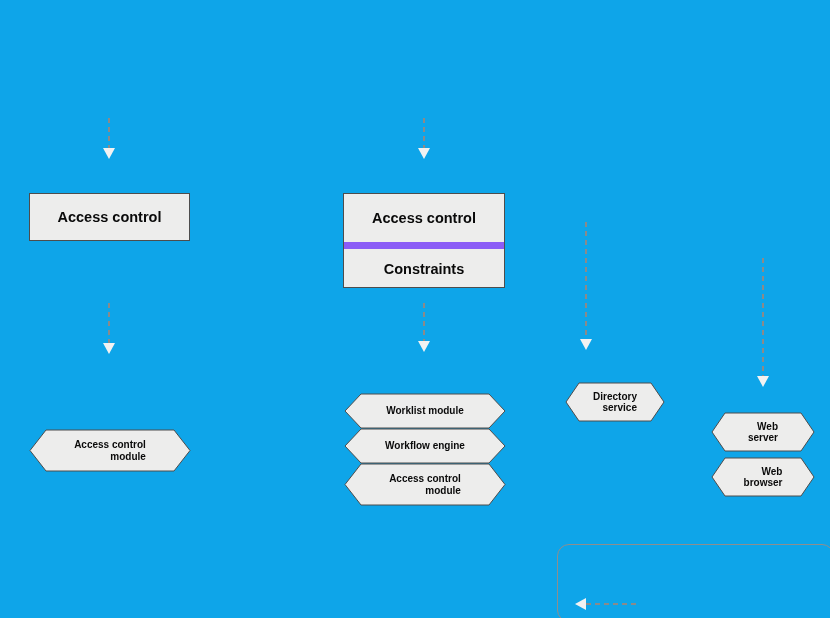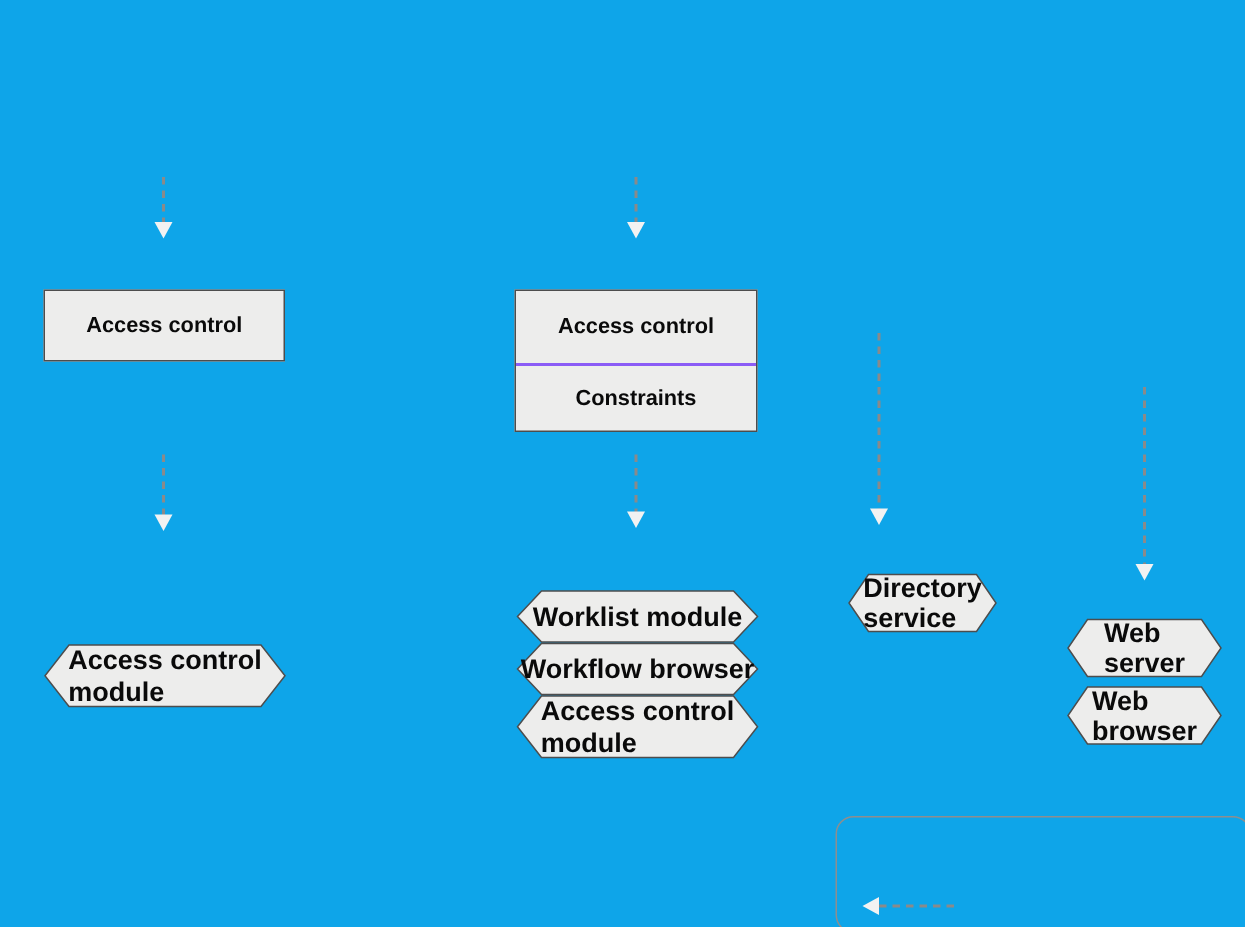--- a/index.html
+++ b/index.html
@@ -41,43 +41,43 @@
   .stack-cell {
     color: #0a0a0a;
     font-size: 14.5px;
     display: flex;
     align-items: center;
     justify-content: center;
     text-align: center;
     box-sizing: border-box;
   }
   .stack-cell + .stack-cell {
-    border-top: 2px solid #8b5cf6;
+    border-top: 7px solid #8b5cf6;
   }
   .hexagon {
     position: absolute;
   }
   .hexagon svg {
     position: absolute;
     left: 0;
     top: 0;
     overflow: visible;
   }
   .hex-label {
     position: absolute;
     left: 0;
     top: 0;
     width: 100%;
     height: 100%;
     display: flex;
     align-items: center;
     justify-content: center;
-    text-align: left;
+    text-align: right;
     color: #0a0a0a;
-    font-size: 18px;
+    font-size: 10px;
     line-height: 1.12;
     white-space: pre-line;
     pointer-events: none;
   }
   .arrow-layer {
     position: absolute;
     left: 0;
     top: 0;
     width: 830px;
     height: 618px;
@@ -115,21 +115,21 @@
     <svg width="160" height="34" viewBox="0 0 160 34">
       <polygon points="16,0 144,0 160,17 144,34 16,34 0,17" fill="#EDEDEC" stroke="#4d4d4d" stroke-width="1"></polygon>
     </svg>
     <div class="hex-label">Worklist module</div>
   </div>
 
   <div class="hexagon" style="left:345px; top:429px; width:160px; height:34px;">
     <svg width="160" height="34" viewBox="0 0 160 34">
       <polygon points="16,0 144,0 160,17 144,34 16,34 0,17" fill="#EDEDEC" stroke="#4d4d4d" stroke-width="1"></polygon>
     </svg>
-    <div class="hex-label">Workflow browser</div>
+    <div class="hex-label">Workflow engine</div>
   </div>
 
   <div class="hexagon" style="left:345px; top:464px; width:160px; height:41px;">
     <svg width="160" height="41" viewBox="0 0 160 41">
       <polygon points="16,0 144,0 160,20.5 144,41 16,41 0,20.5" fill="#EDEDEC" stroke="#4d4d4d" stroke-width="1"></polygon>
     </svg>
     <div class="hex-label">Access control
 module</div>
   </div>
 

